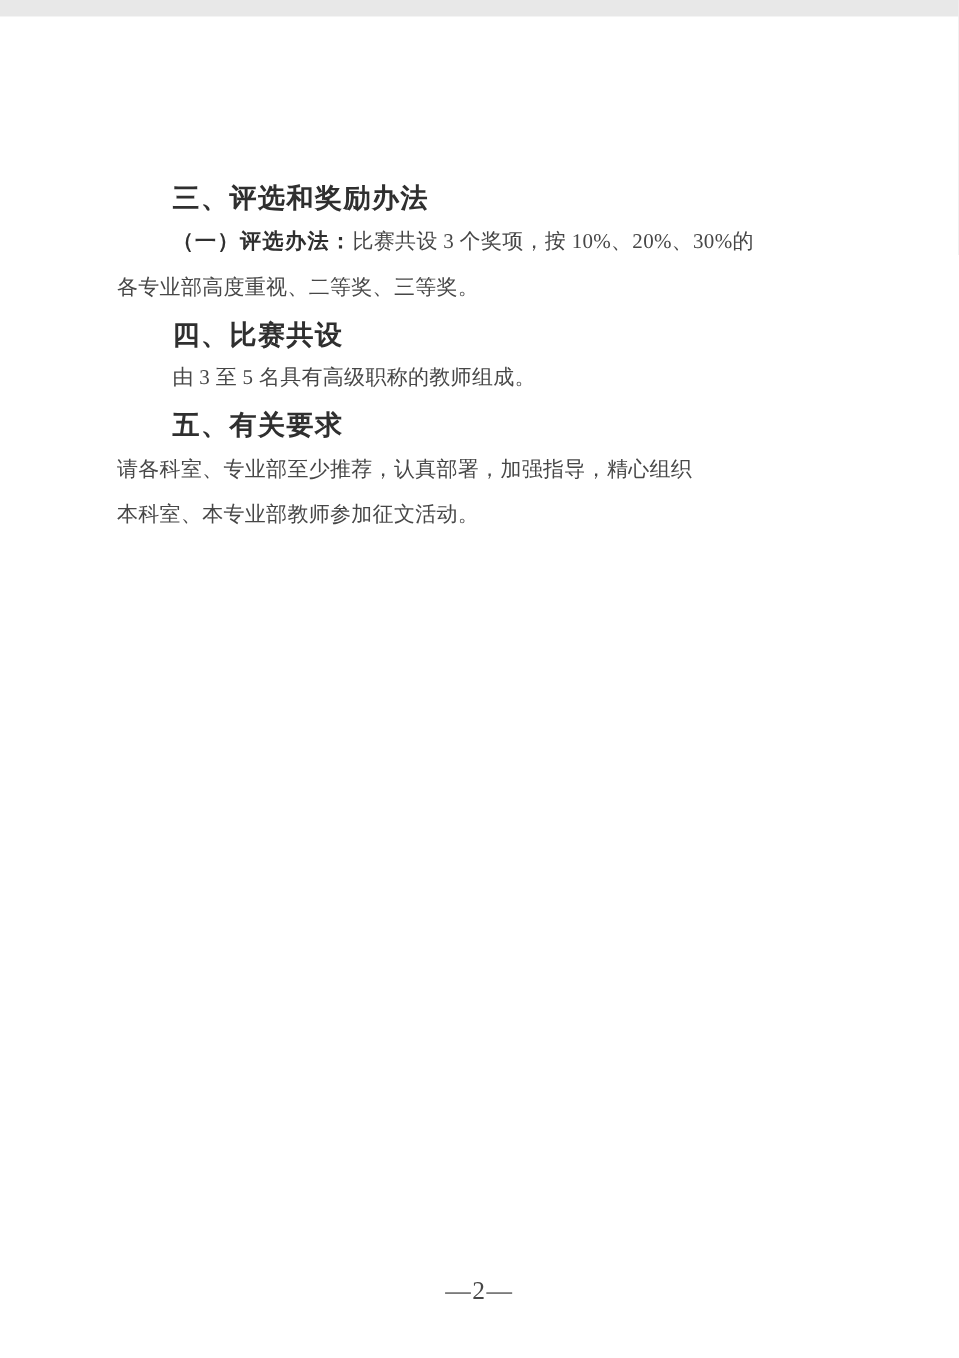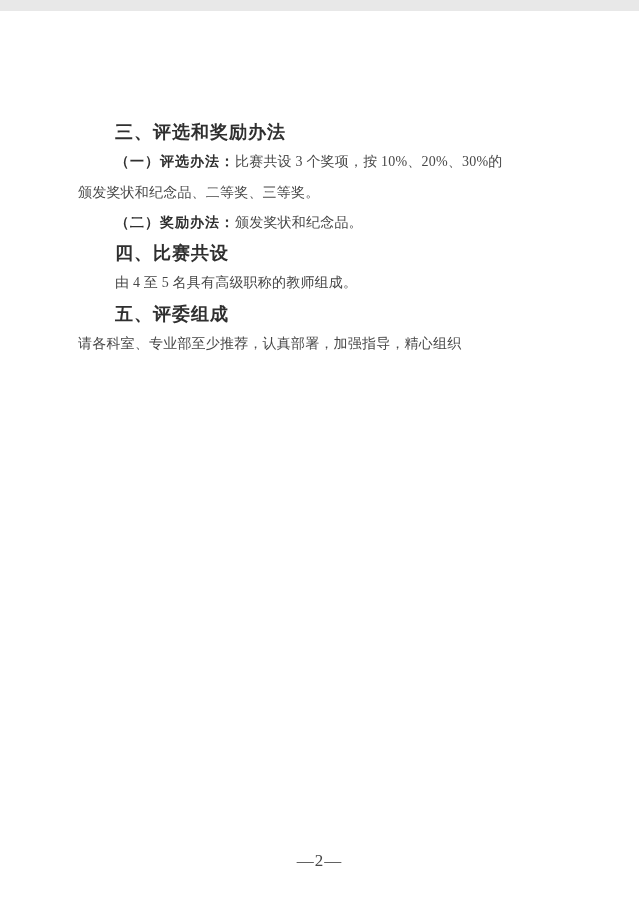--- a/index.html
+++ b/index.html
@@ -51,21 +51,21 @@
     letter-spacing: 1px;
   }
 </style>
 </head>
 <body>
 
 <div class="page">
   <div class="content" id="doc-lines">
       <div class="line heading indent-2"><span class="bold">三、评选和奖励办法</span></div>
       <div class="line body indent-2"><span class="bold">（一）评选办法：</span><span>比赛共设 3 个奖项，按 10%、20%、30%的</span></div>
-      <div class="line body"><span>颁发奖状和纪念品、二等奖、三等奖。</span></div>
-      <div class="line body indent-2"><span class="bold">（二）奖励办法：</span><span>颁发奖状和纪念品。</span></div>
+      <div class="line body"><span>各专业部高度重视、二等奖、三等奖。</span></div>
       <div class="line heading indent-2"><span class="bold">四、比赛共设</span></div>
-      <div class="line body indent-2"><span>由 4 至 5 名具有高级职称的教师组成。</span></div>
-      <div class="line heading indent-2"><span class="bold">五、评委组成</span></div>
+      <div class="line body indent-2"><span>由 3 至 5 名具有高级职称的教师组成。</span></div>
+      <div class="line heading indent-2"><span class="bold">五、有关要求</span></div>
       <div class="line body"><span>请各科室、专业部至少推荐，认真部署，加强指导，精心组织</span></div>
+      <div class="line body"><span>本科室、本专业部教师参加征文活动。</span></div>
     </div>
   <div class="footer">—2—</div>
 </div>
 
 </body></html>

